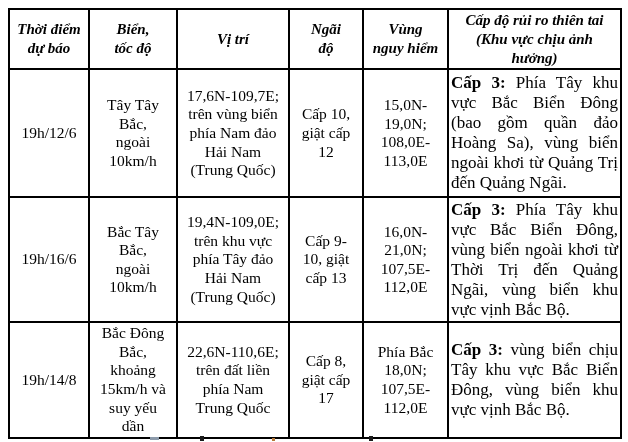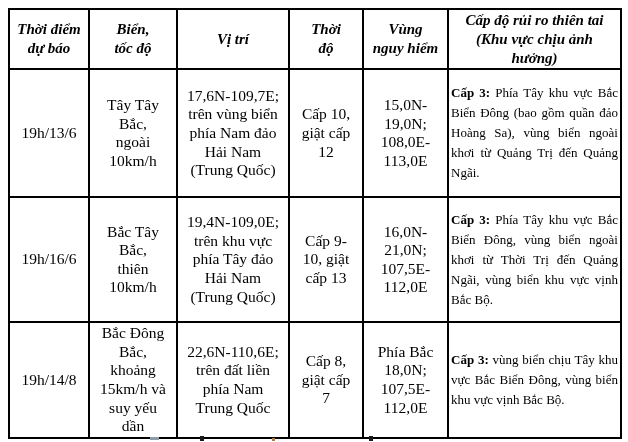--- a/index.html
+++ b/index.html
@@ -37,21 +37,21 @@
     white-space: pre-line;
   }
   td.c {
     font-size: 15.5px;
     line-height: 1.2;
     text-align: center;
     vertical-align: middle;
     white-space: pre-line;
   }
   td.risk {
-    font-size: 13px;
+    font-size: 17px;
     line-height: 20px;
     text-align: justify;
     vertical-align: middle;
     padding: 1px 5px;
   }
   td.risk b { font-weight: bold; }
   tr.hdr   { height: 59px; }
   tr.r0    { height: 128px; }
   tr.r1    { height: 125px; }
   tr.r2    { height: 113px; }
@@ -76,31 +76,31 @@
       <col style="width:85px">
       <col style="width:173px">
     </colgroup>
     <tbody>
       <tr class="hdr">
         <th>Thời điểm
 dự báo</th>
         <th>Biển,
 tốc độ</th>
         <th>Vị trí</th>
-        <th>Thời
+        <th>Ngãi
 độ</th>
         <th>Vùng
 nguy hiểm</th>
         <th>Cấp độ rủi ro thiên tai
 (Khu vực chịu ảnh
 hưởng)</th>
       </tr>
 
       <tr class="r0">
-        <td class="c">19h/13/6</td>
+        <td class="c">19h/12/6</td>
         <td class="c">Tây Tây
 Bắc,
 ngoài
 10km/h</td>
         <td class="c">17,6N-109,7E;
 trên vùng biển
 phía Nam đảo
 Hải Nam
 (Trung Quốc)</td>
         <td class="c">Cấp 10,
@@ -110,21 +110,21 @@
 19,0N;
 108,0E-
 113,0E</td>
         <td class="risk"><b>Cấp 3:</b><span> Phía Tây khu vực Bắc Biển Đông (bao gồm quần đảo Hoàng Sa), vùng biển ngoài khơi từ Quảng Trị đến Quảng Ngãi.</span></td>
       </tr>
 
       <tr class="r1">
         <td class="c">19h/16/6</td>
         <td class="c">Bắc Tây
 Bắc,
-thiên
+ngoài
 10km/h</td>
         <td class="c">19,4N-109,0E;
 trên khu vực
 phía Tây đảo
 Hải Nam
 (Trung Quốc)</td>
         <td class="c">Cấp 9-
 10, giật
 cấp 13</td>
         <td class="c">16,0N-
@@ -141,21 +141,21 @@
 khoảng
 15km/h và
 suy yếu
 dần</td>
         <td class="c">22,6N-110,6E;
 trên đất liền
 phía Nam
 Trung Quốc</td>
         <td class="c">Cấp 8,
 giật cấp
-7</td>
+17</td>
         <td class="c">Phía Bắc
 18,0N;
 107,5E-
 112,0E</td>
         <td class="risk"><b>Cấp 3:</b><span> vùng biển chịu Tây khu vực Bắc Biển Đông, vùng biển khu vực vịnh Bắc Bộ.</span></td>
       </tr>
     </tbody>
   </table>
 
   <div class="frag frag-1"></div>

